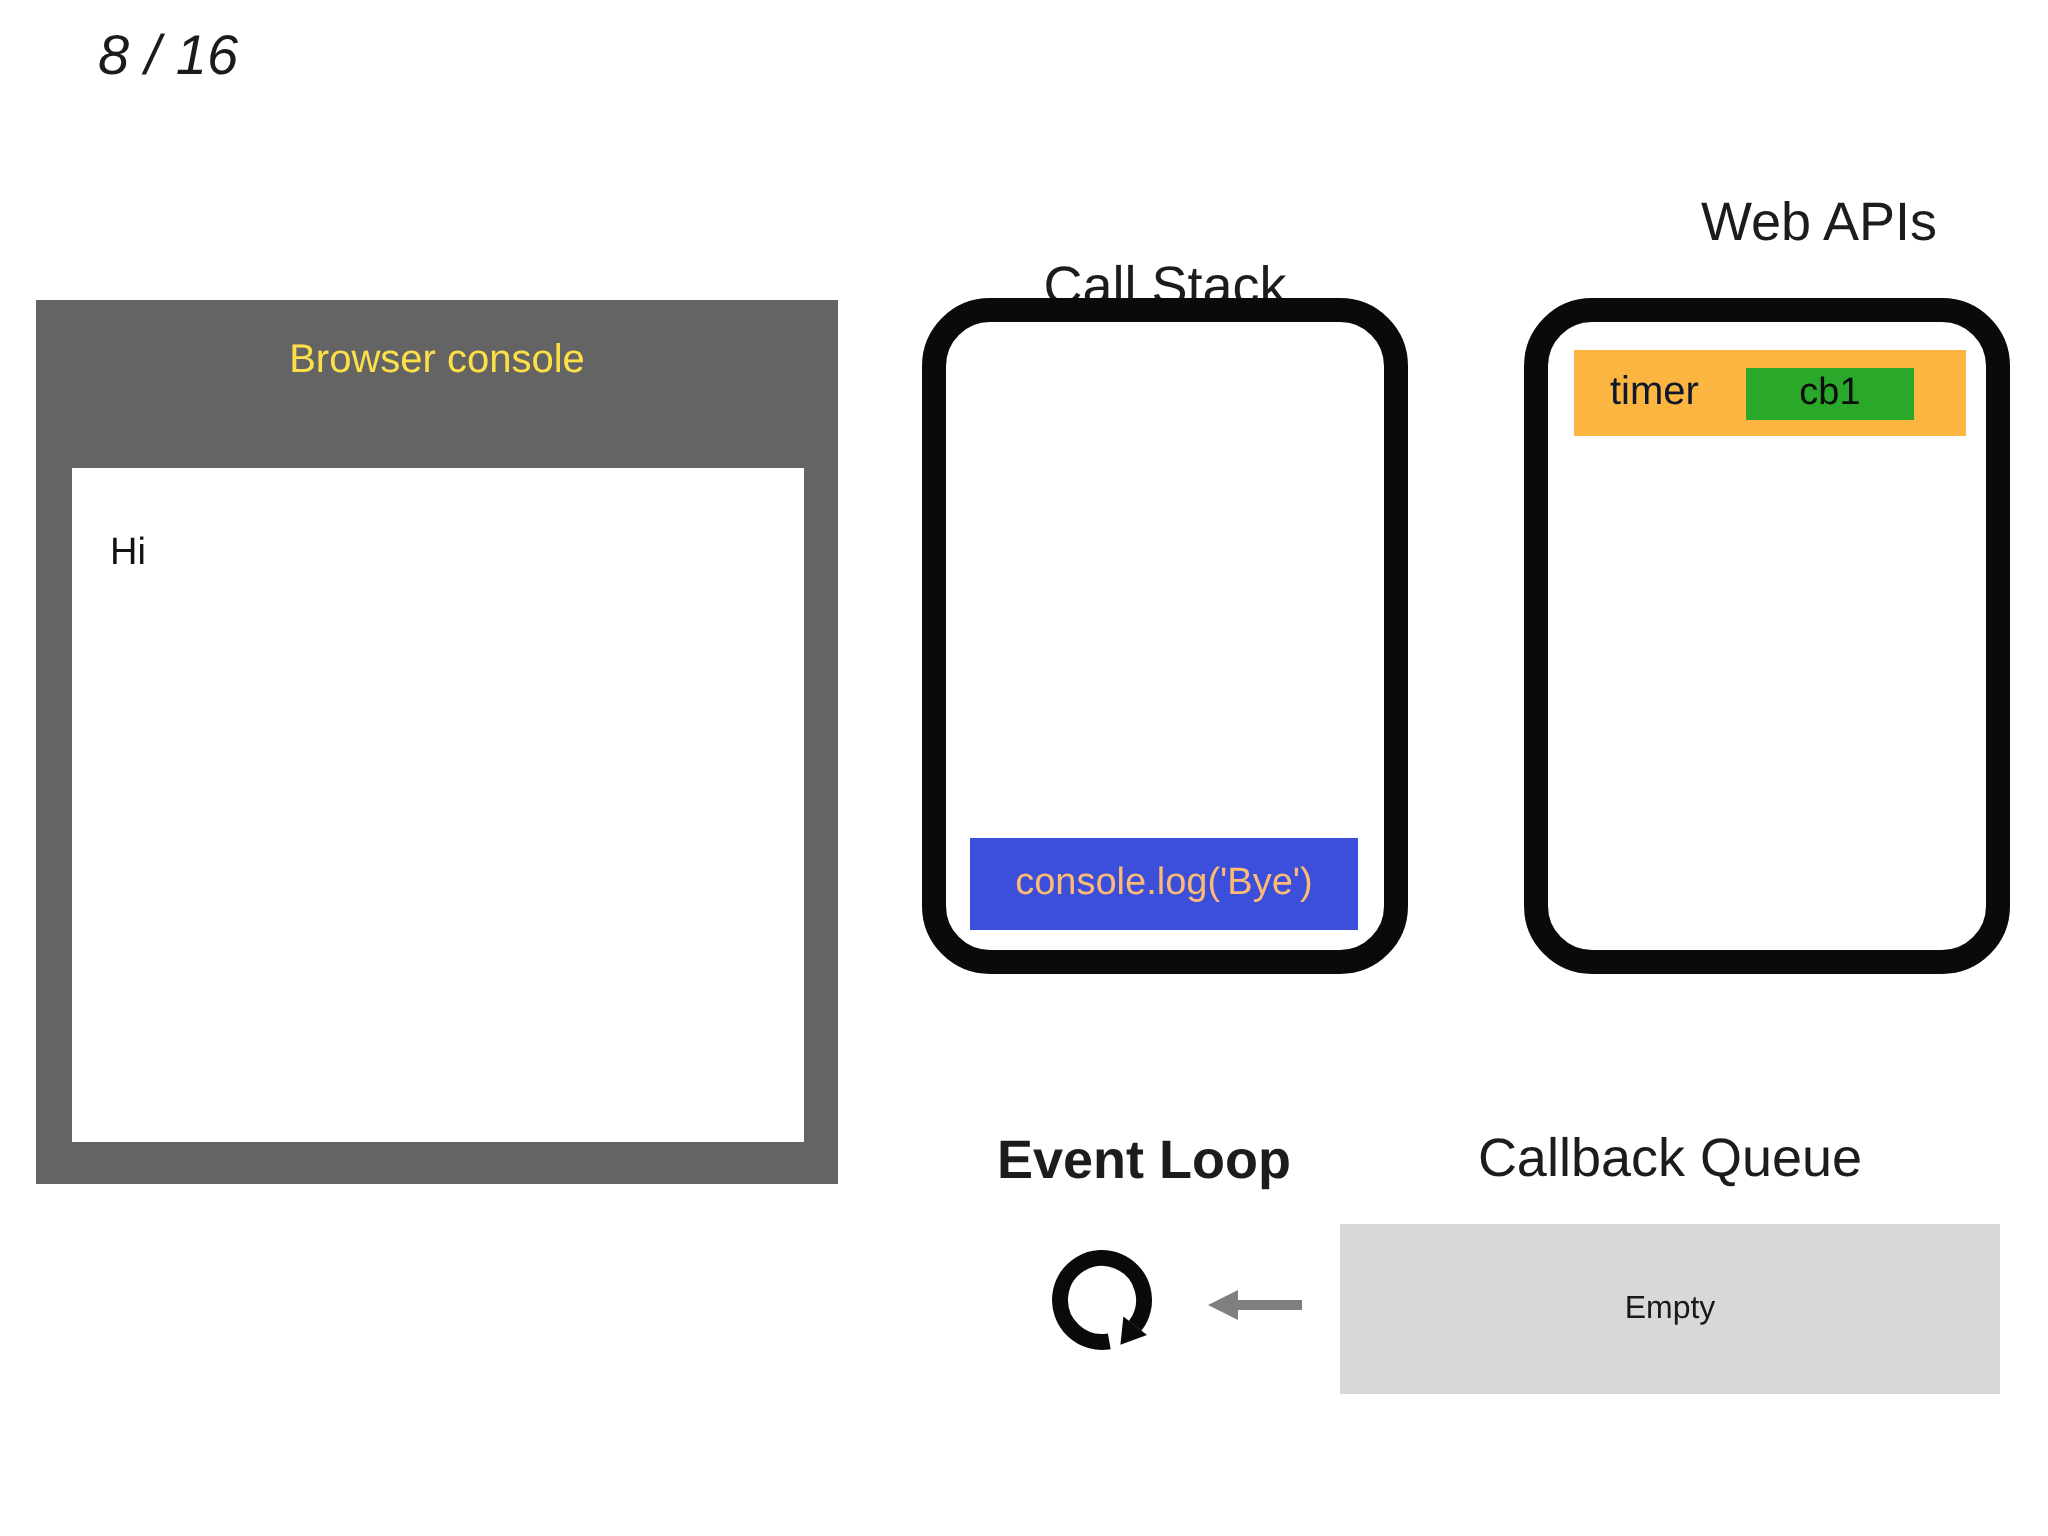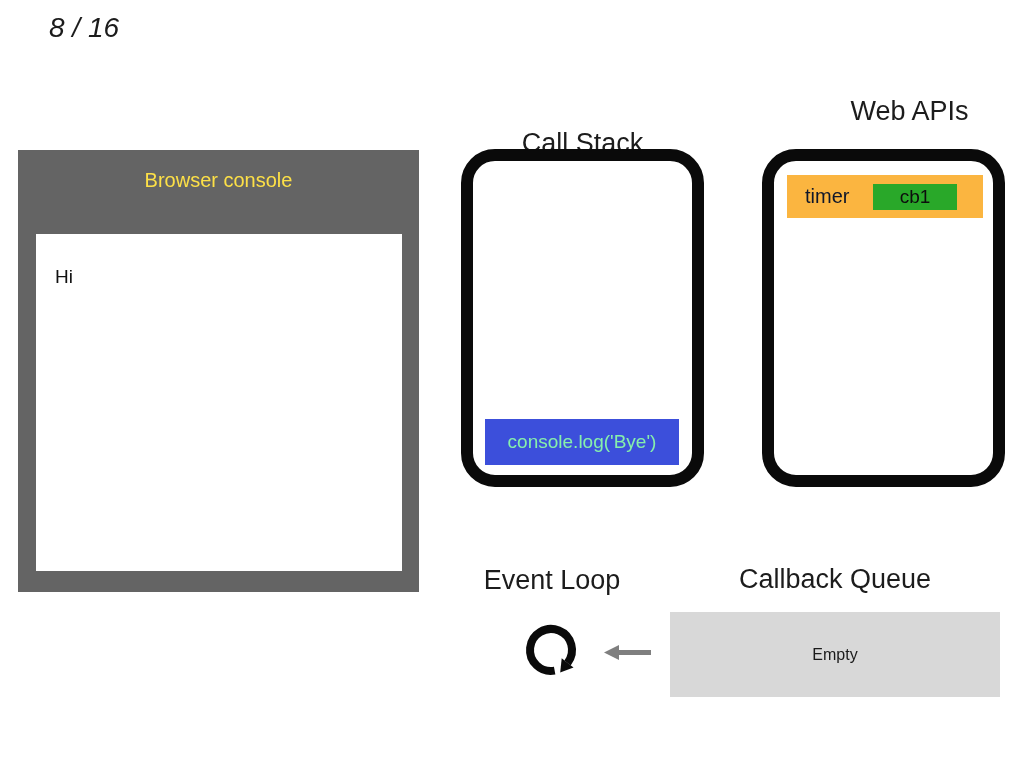--- a/index.html
+++ b/index.html
@@ -50,40 +50,40 @@
   }
 
   
   .section-title {
     font-size: 27px;
     color: #1c1c1c;
     text-align: center;
   }
   .title-call-stack   { left: 461px; top: 96px;  width: 243px; margin-top: 32px; }
   .title-web-apis     { left: 788px; top: 96px;  width: 243px; }
-  .title-event-loop   { left: 452px; top: 565px; width: 200px; }
+  .title-event-loop   { left: 472px; top: 565px; width: 200px; font-weight: bold; }
   .title-callback-q   { left: 685px; top: 564px; width: 300px; }
 
   
   .rounded-box {
     width: 243px; height: 338px;
     border: 12px solid #0a0a0a;
     border-radius: 34px;
     background: #ffffff;
   }
   .call-stack-box { left: 461px; top: 149px; }
   .web-apis-box   { left: 762px; top: 149px; }
 
   
   .stack-frame {
     position: absolute;
     left: 12px; bottom: 10px;
     width: 194px; height: 46px;
     background: #3C4FDB;
-    color: #86efac;
+    color: #fdba74;
     font-size: 19px;
     display: flex; align-items: center; justify-content: center;
   }
 
   
   .api-item {
     position: absolute;
     left: 13px; top: 14px;
     width: 196px; height: 43px;
     background: #FBB540;

